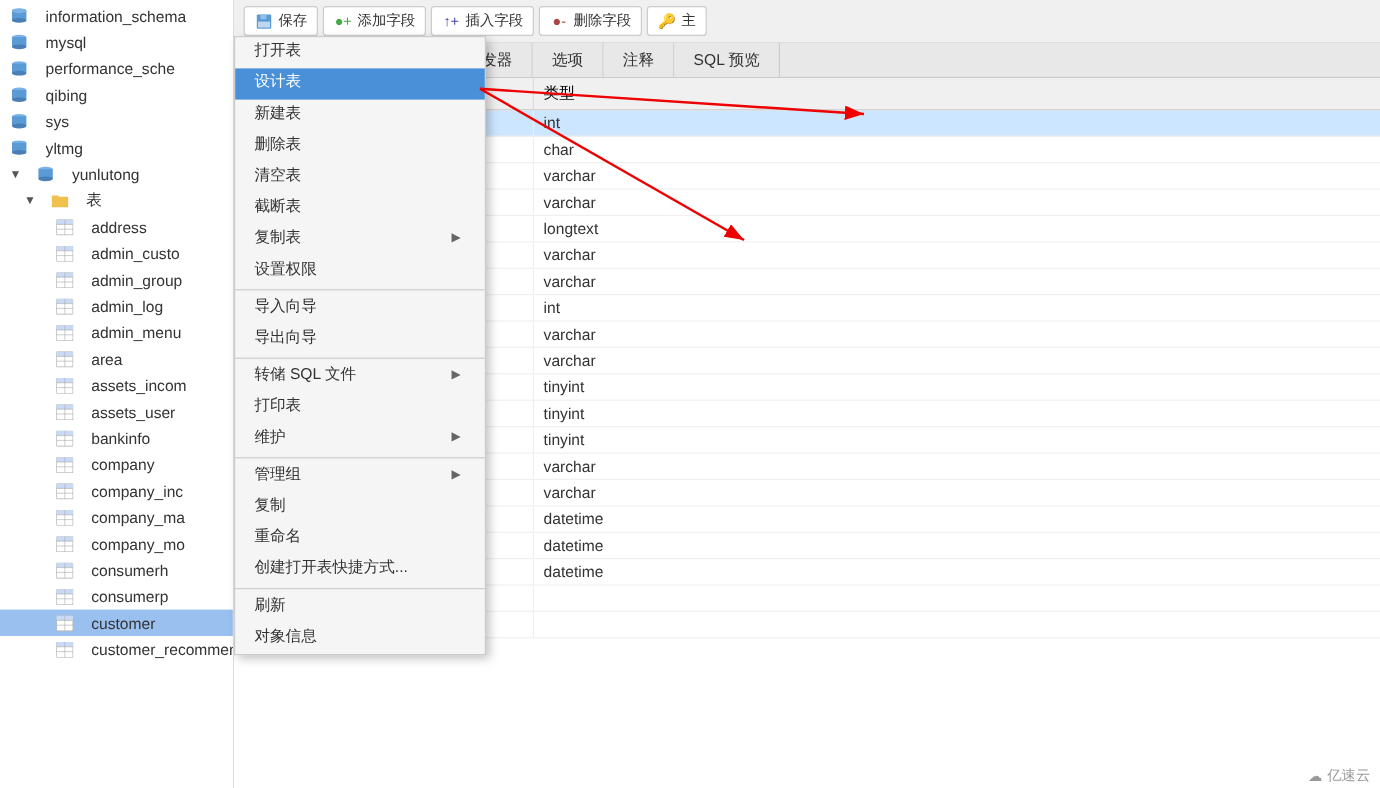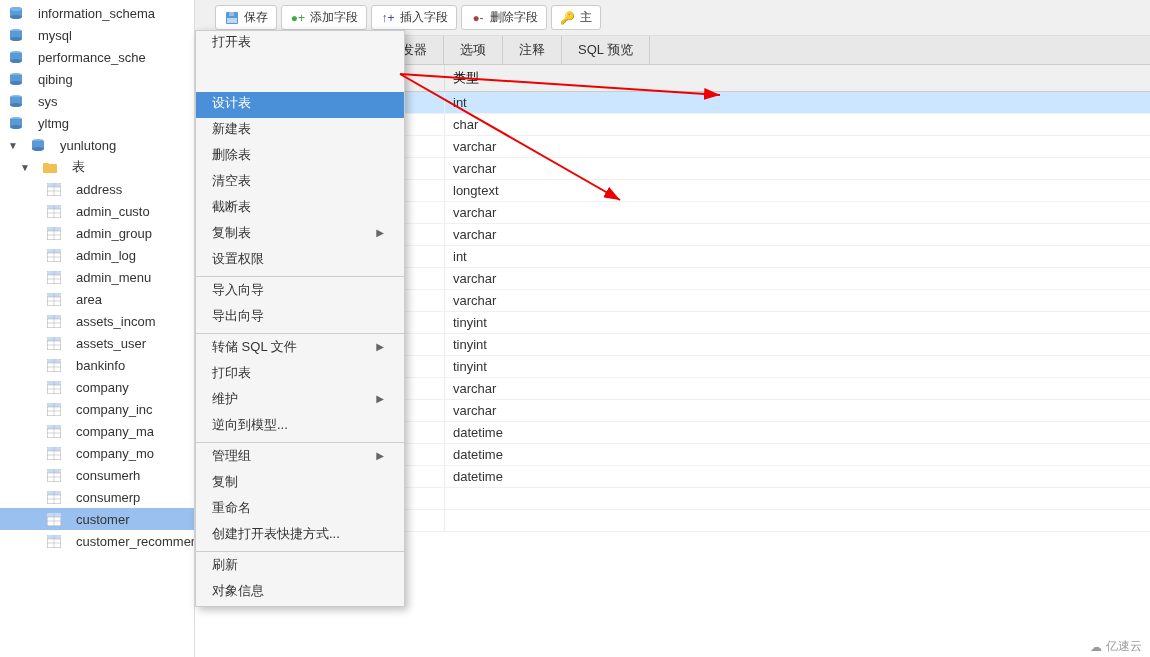--- a/index.html
+++ b/index.html
@@ -69,42 +69,41 @@
       justify-content: space-between;
       padding: 0 20px 5px 16px;
       cursor: pointer;
       color: #333;
       font-size: 13px;
       height: 26px;
     }
     .menu-item.active {
       background: #4a90d9;
       color: #fff;
-      margin-top: 35px;
     }
     .menu-item .submenu-arrow { font-size: 10px; color: #666; }
 
     .menu-separator {
       height: 1px;
       background: #ccc;
       margin: 2px 0;
     }
 
     
     .right-panel {
       flex: 1;
       display: flex;
       flex-direction: column;
       background: #f5f5f5;
     }
 
     .toolbar {
       display: flex;
       align-items: center;
-      padding: 4px 20px;
+      padding: 4px 8px;
       background: #f0f0f0;
       border-bottom: 1px solid #ddd;
       gap: 4px;
       height: 36px;
     }
 
     .toolbar-btn {
       display: flex;
       align-items: center;
       gap: 4px;
@@ -550,23 +549,20 @@
     <span>转储 SQL 文件</span>
     <span class="submenu-arrow">▶</span>
   </div>
   <div class="menu-item">
     <span>打印表</span>
   </div>
   <div class="menu-item">
     <span>维护</span>
     <span class="submenu-arrow">▶</span>
   </div>
-  <div class="menu-item">
-    <span>逆向到模型...</span>
-  </div>
   <div class="menu-separator"></div>
   <div class="menu-item">
     <span>管理组</span>
     <span class="submenu-arrow">▶</span>
   </div>
   <div class="menu-item">
     <span>复制</span>
   </div>
   <div class="menu-item">
     <span>重命名</span>

